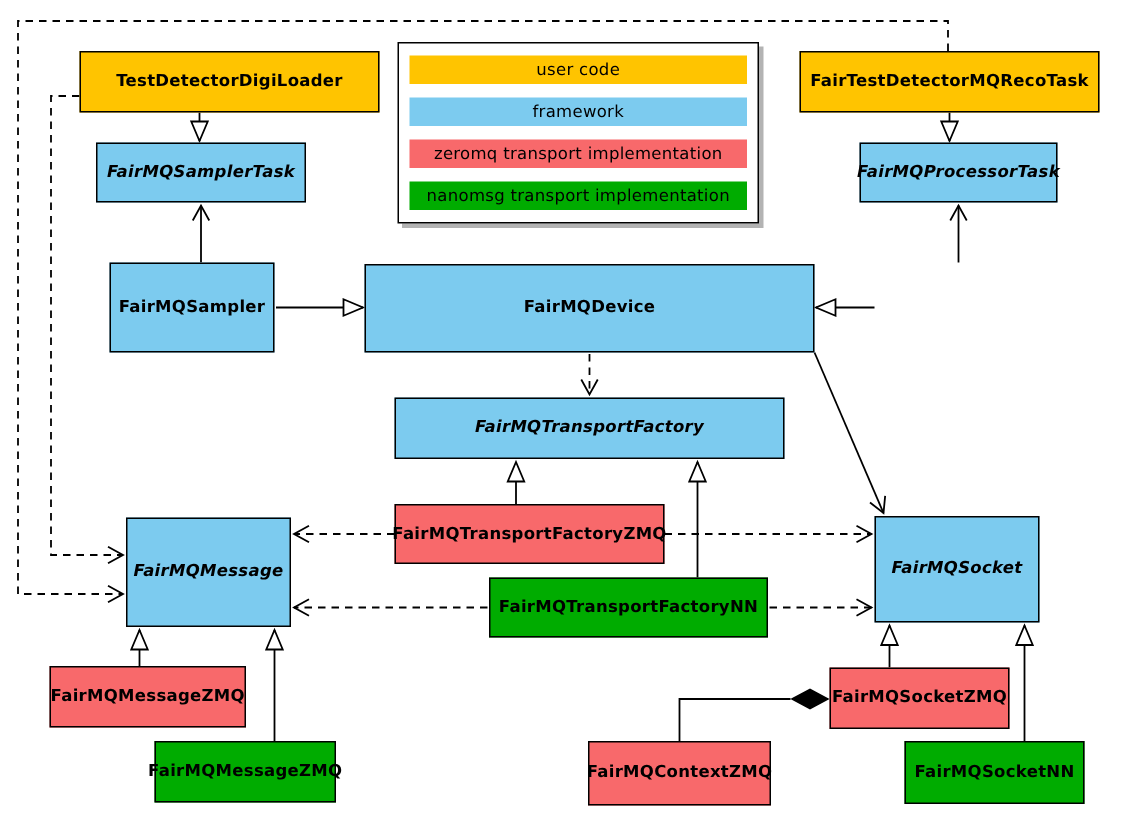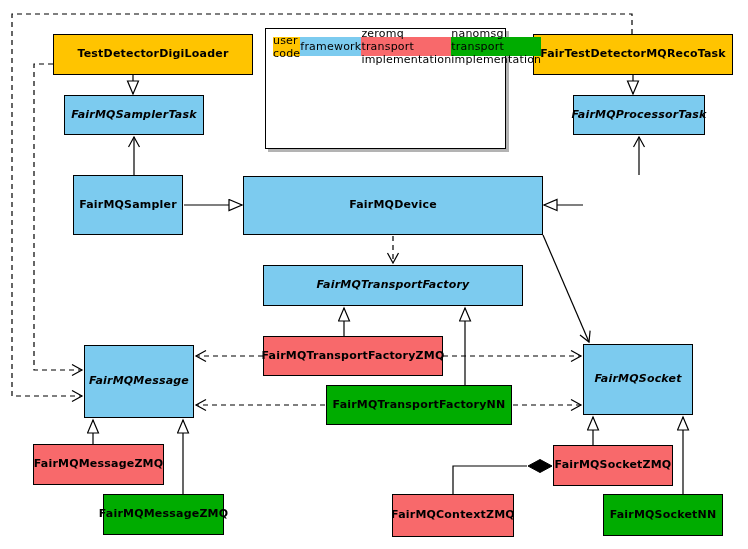--- a/index.html
+++ b/index.html
@@ -17,21 +17,21 @@
     white-space:nowrap;letter-spacing:.2px;
   }
   .abstract{font-style:italic;}
   .gold{background:#FFC400;}
   .blue{background:#7CCBEF;}
   .red{background:#F8696B;}
   .green{background:#00AC00;}
   .legend{
     position:absolute;left:265px;top:28px;width:241px;height:121px;box-sizing:border-box;
     background:#fff;border:1.5px solid #000;box-shadow:3px 3px 0 #b3b3b3;
-    padding:8px 7px;display:flex;justify-content:space-between;
+    padding:8px 7px;display:flex;flex-direction:column;justify-content:space-between;
   }
   .legend-bar{
     height:19px;display:flex;align-items:center;justify-content:center;
     font-size:11px;font-weight:normal;letter-spacing:.2px;
   }
 </style>
 </head>
 <body>
 
 <div class="canvas">

